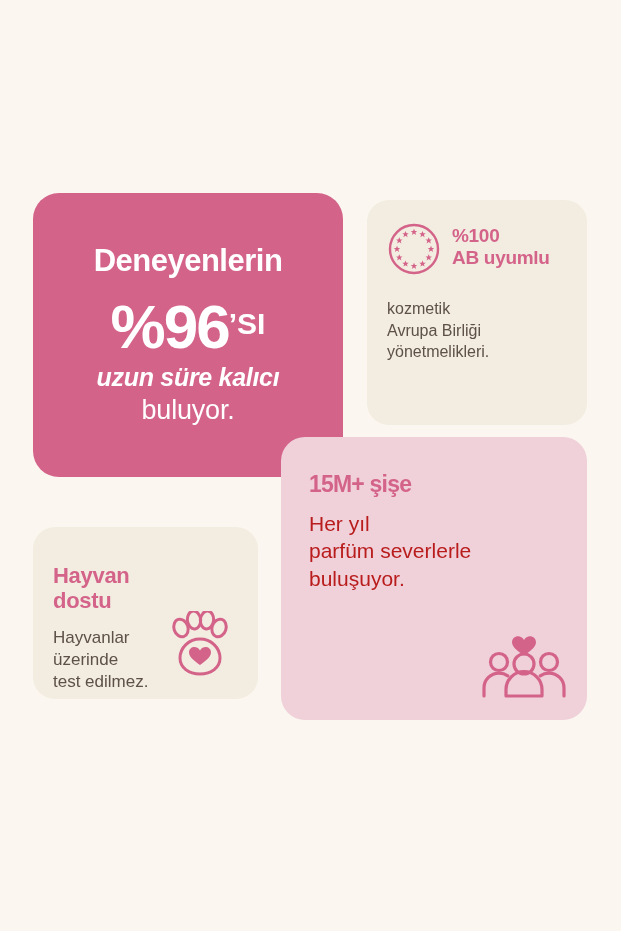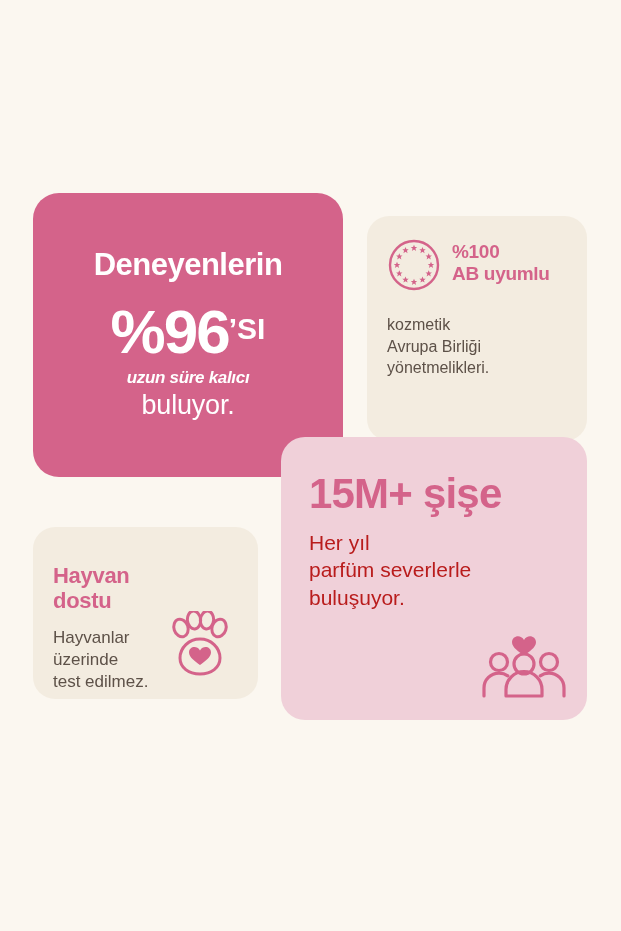--- a/index.html
+++ b/index.html
@@ -55,38 +55,38 @@
     letter-spacing: -2px;
     line-height: 1.0;
     margin-top: 19px;
   }
   #card-stat .l2 .sm {
     font-size: 30px;
     letter-spacing: 0px;
     vertical-align: 14px;
   }
   #card-stat .l3 {
-    font-size: 17px;
+    font-size: 25px;
     font-style: italic;
     font-weight: bold;
     line-height: 1.1;
     margin-top: 6px;
     letter-spacing: -0.3px;
   }
   #card-stat .l4 {
     font-size: 27px;
     line-height: 1.1;
     margin-top: 4px;
     letter-spacing: -0.2px;
   }
 
   
   #card-eu {
     left: 367px;
-    top: 216px;
+    top: 200px;
     width: 220px;
     height: 225px;
     background: #f3ece0;
     border-radius: 22px;
     padding: 22px 20px;
   }
   #card-eu .head {
     display: flex;
     align-items: flex-start;
     gap: 11px;
@@ -112,21 +112,21 @@
     top: 437px;
     width: 306px;
     height: 283px;
     background: #f0d0d9;
     border-radius: 24px;
     padding: 36px 28px 0 28px;
   }
   #card-bottles .b-title {
     color: #d4638a;
     font-weight: bold;
-    font-size: 42px;
+    font-size: 23px;
     letter-spacing: -0.8px;
     line-height: 1;
   }
   #card-bottles .b-body {
     margin-top: 14px;
     color: #b91c1c;
     font-size: 21px;
     line-height: 1.3;
   }
   #card-bottles .people {

